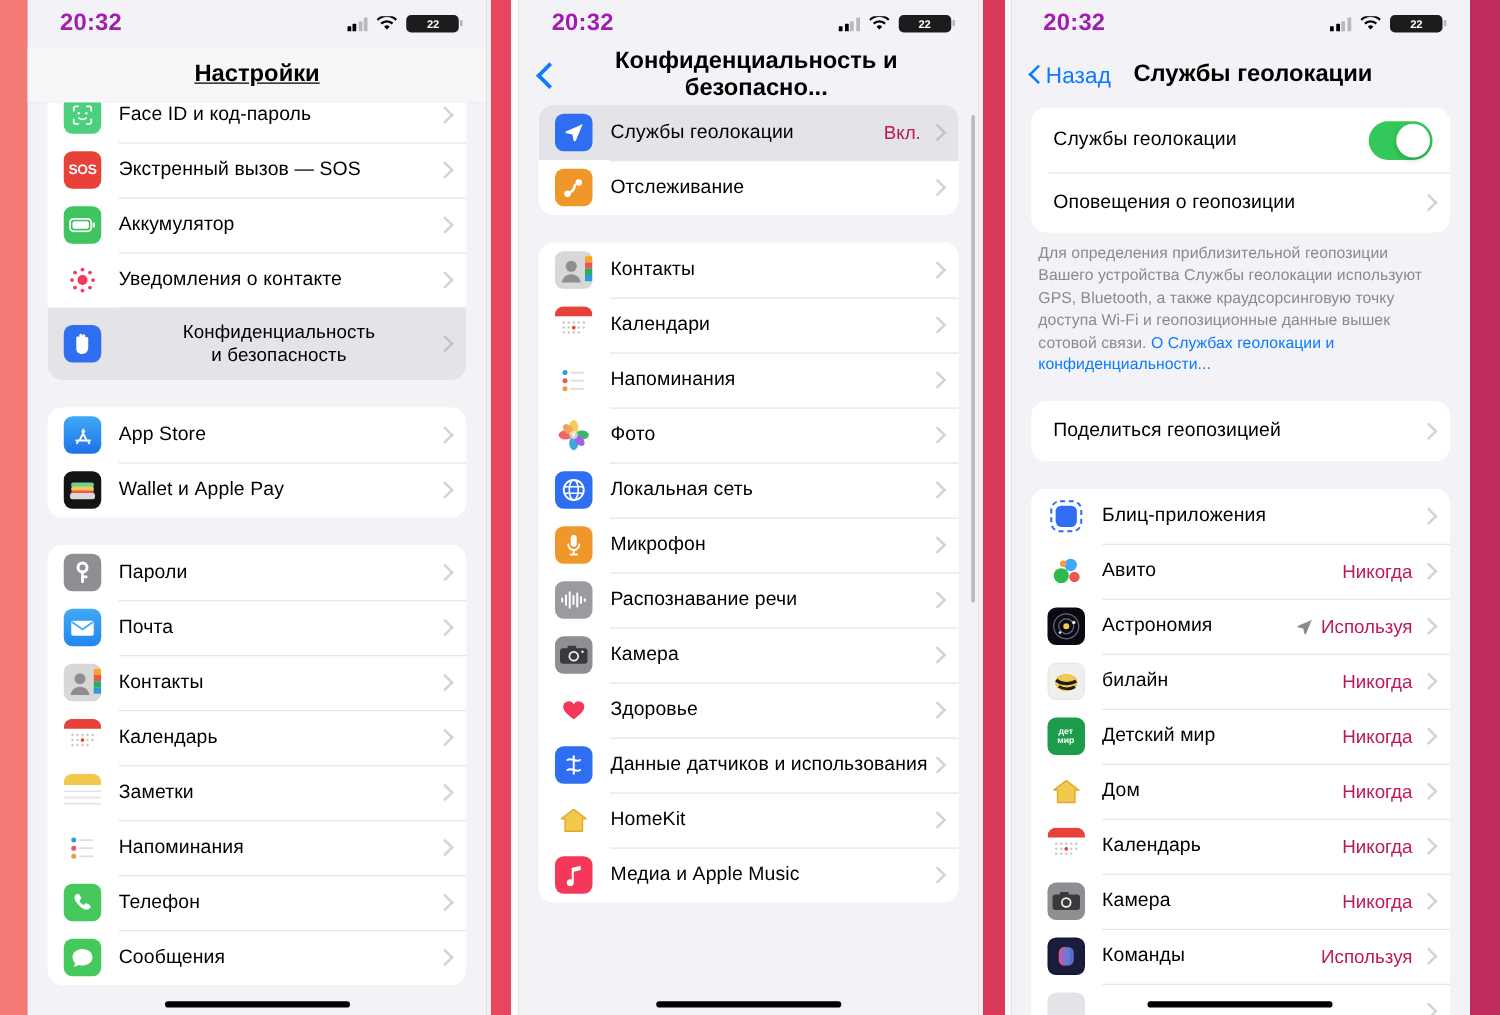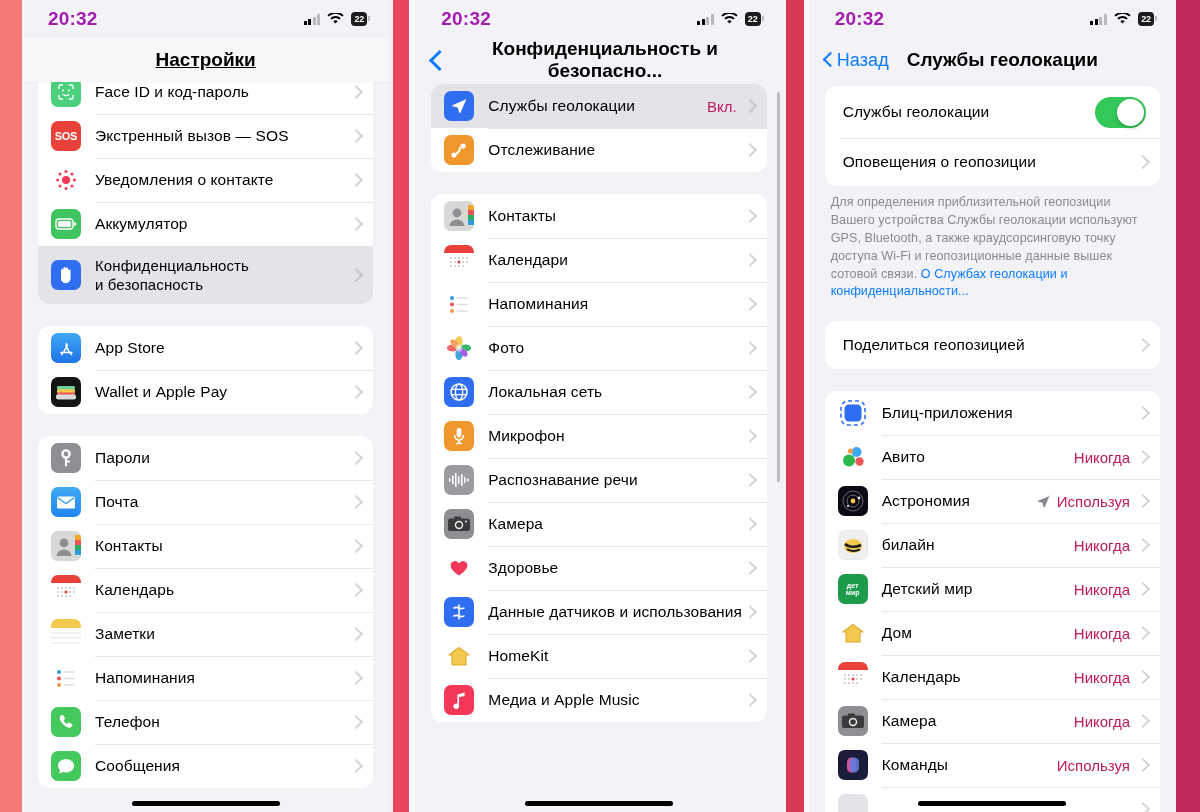--- a/index.html
+++ b/index.html
@@ -33,21 +33,21 @@
   .sb-right { display:flex; align-items:center; gap:7px; }
   .sig { display:flex; align-items:flex-end; gap:1.5px; height:11px; }
   .sig i { display:block; width:3px; background:#000; border-radius:.5px; }
   .sig i:nth-child(1){height:4px;}
   .sig i:nth-child(2){height:6px;}
   .sig i:nth-child(3){height:8px;background:#b9b9bd;}
   .sig i:nth-child(4){height:11px;background:#b9b9bd;}
   .wifi { width:17px; height:12px; position:relative; }
   .wifi svg{display:block;}
   .batt {
-    width:16px; height:14px; border-radius:4px; background:#1c1c1e;
+    width:42px; height:14px; border-radius:4px; background:#1c1c1e;
     position:relative; display:flex; align-items:center; justify-content:center;
   }
   .batt span { color:#fff; font-size:9px; font-weight:700; letter-spacing:-.2px; }
   .batt:after {
     content:""; position:absolute; right:-3px; top:4px; width:2px; height:5px;
     background:#b5b5ba; border-radius:0 1px 1px 0;
   }
 
   
   .navbar {
@@ -86,21 +86,21 @@
     content:""; position:absolute; left:57px; right:0; top:0; height:1px; background:#e6e6ea;
   }
   .row.noicon + .row.noicon:before { left:14px; }
 
   .app-ico {
     width:30px; height:30px; border-radius:7px; flex:0 0 auto; margin-right:14px;
     display:flex; align-items:center; justify-content:center; overflow:hidden;
     position:relative;
   }
   .row-label { font-size:15.5px; color:#000; flex:1 1 auto; line-height:1.28; letter-spacing:.1px; }
-  .row-label.two { font-size:15px; }
+  .row-label.two { font-size:15px;text-align:center; }
   .row-value { font-size:15px; color:#be185d; margin-right:8px; white-space:nowrap; }
   .chev {
     width:8px; height:13px; flex:0 0 auto; position:relative; opacity:.38;
   }
   .chev:before{
     content:""; position:absolute; left:0; top:1.5px; width:8px; height:8px;
     border-right:2px solid #8e8e93; border-top:2px solid #8e8e93; transform:rotate(45deg);
   }
   .loc-arrow { width:15px; height:15px; margin-right:6px; flex:0 0 auto; }
 
@@ -215,48 +215,48 @@
         <div class="chev"></div>
       </div>
 
       <div class="row">
         <div class="app-ico ico-sos">SOS</div>
         <div class="row-label">Экстренный вызов — SOS</div>
         <div class="chev"></div>
       </div>
 
       <div class="row">
+        <div class="app-ico ico-battery">
+          <svg width="22" height="12" viewBox="0 0 22 12">
+              <rect x="1" y="1" width="17" height="10" rx="3" fill="none" stroke="#fff" stroke-width="1.4"></rect>
+              <rect x="3" y="3" width="13" height="6" rx="1.6" fill="#fff"></rect>
+              <rect x="19.2" y="4" width="1.8" height="4" rx=".9" fill="#fff"></rect>
+            </svg>
+        </div>
+        <div class="row-label">Аккумулятор</div>
+        <div class="chev"></div>
+      </div>
+
+      <div class="row">
         <div class="app-ico ico-contactnotif">
           <svg width="26" height="26" viewBox="0 0 26 26">
               <g fill="#f5385a">
                 <circle cx="13" cy="13" r="4"></circle>
                 <circle cx="13" cy="4.6" r="1.5"></circle>
                 <circle cx="13" cy="21.4" r="1.5"></circle>
                 <circle cx="4.6" cy="13" r="1.5"></circle>
                 <circle cx="21.4" cy="13" r="1.5"></circle>
                 <circle cx="7" cy="7" r="1.5"></circle>
                 <circle cx="19" cy="19" r="1.5"></circle>
                 <circle cx="19" cy="7" r="1.5"></circle>
                 <circle cx="7" cy="19" r="1.5"></circle>
               </g>
             </svg>
         </div>
         <div class="row-label">Уведомления о контакте</div>
-        <div class="chev"></div>
-      </div>
-
-      <div class="row">
-        <div class="app-ico ico-battery">
-          <svg width="22" height="12" viewBox="0 0 22 12">
-              <rect x="1" y="1" width="17" height="10" rx="3" fill="none" stroke="#fff" stroke-width="1.4"></rect>
-              <rect x="3" y="3" width="13" height="6" rx="1.6" fill="#fff"></rect>
-              <rect x="19.2" y="4" width="1.8" height="4" rx=".9" fill="#fff"></rect>
-            </svg>
-        </div>
-        <div class="row-label">Аккумулятор</div>
         <div class="chev"></div>
       </div>
 
       <div class="row tall sel">
         <div class="app-ico ico-privacy">
           <svg width="18" height="20" viewBox="0 0 18 20">
               <path d="M4 12V5.2a1.2 1.2 0 0 1 2.4 0V9V3.2a1.2 1.2 0 0 1 2.4 0V9V3.6a1.2 1.2 0 0 1 2.4 0V9V5.6a1.2 1.2 0 0 1 2.4 0v7.2c0 3.2-2 5.4-5 5.4s-4.6-2-4.6-4.4z" fill="#fff"></path>
             </svg>
         </div>
         <div class="row-label two">

